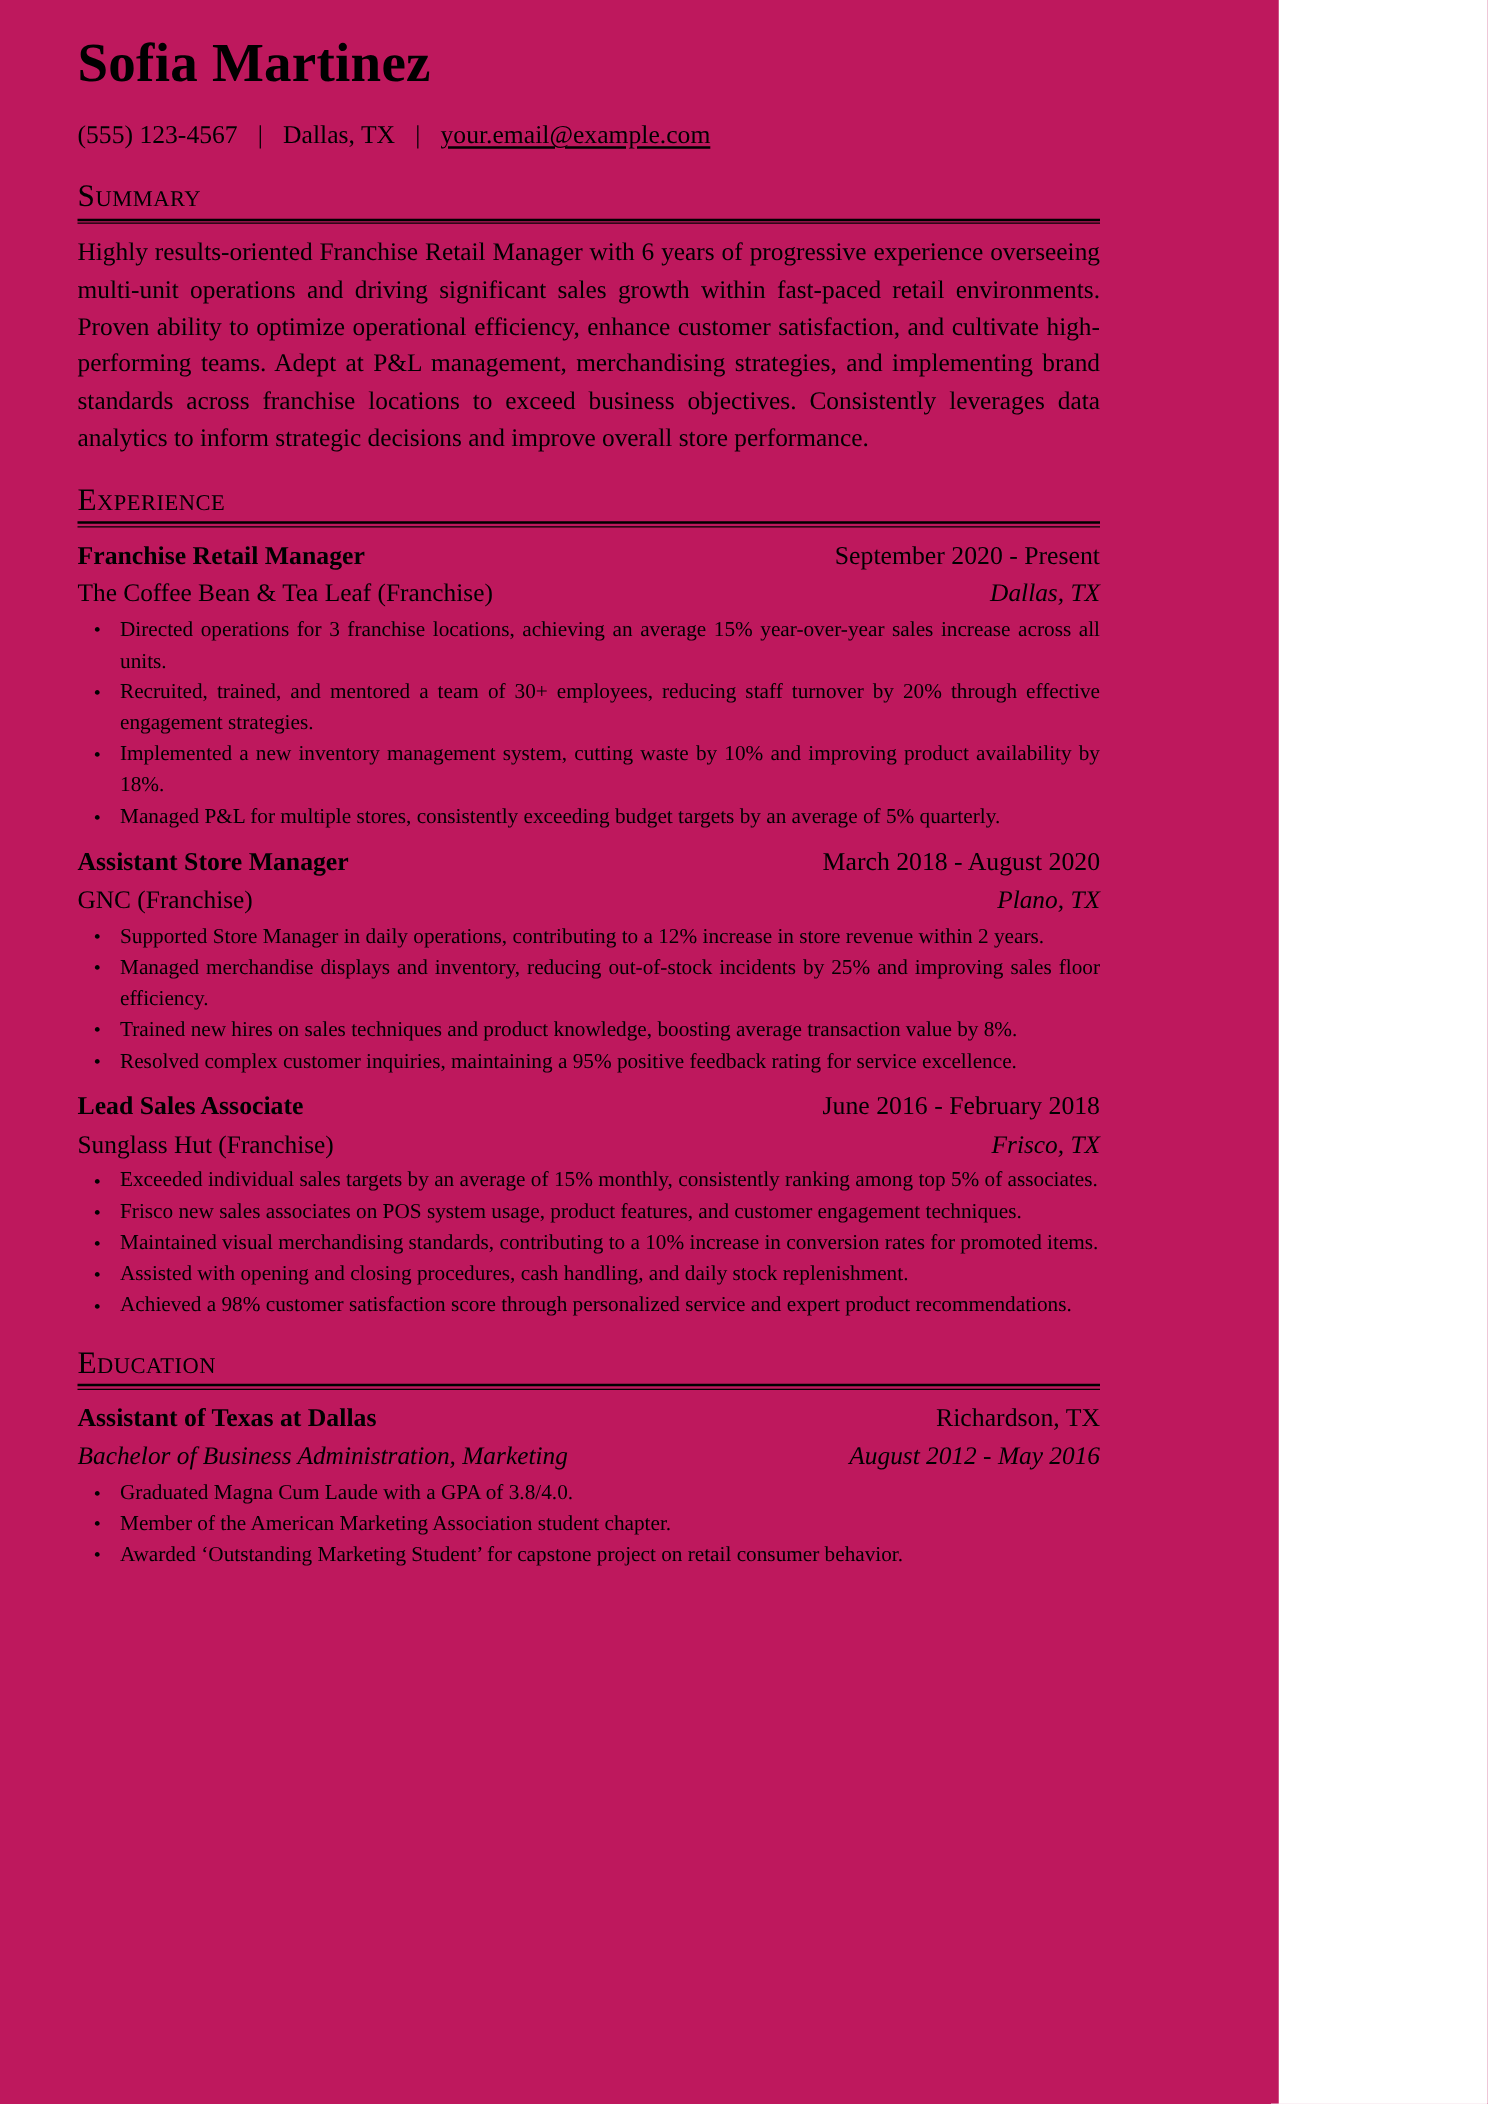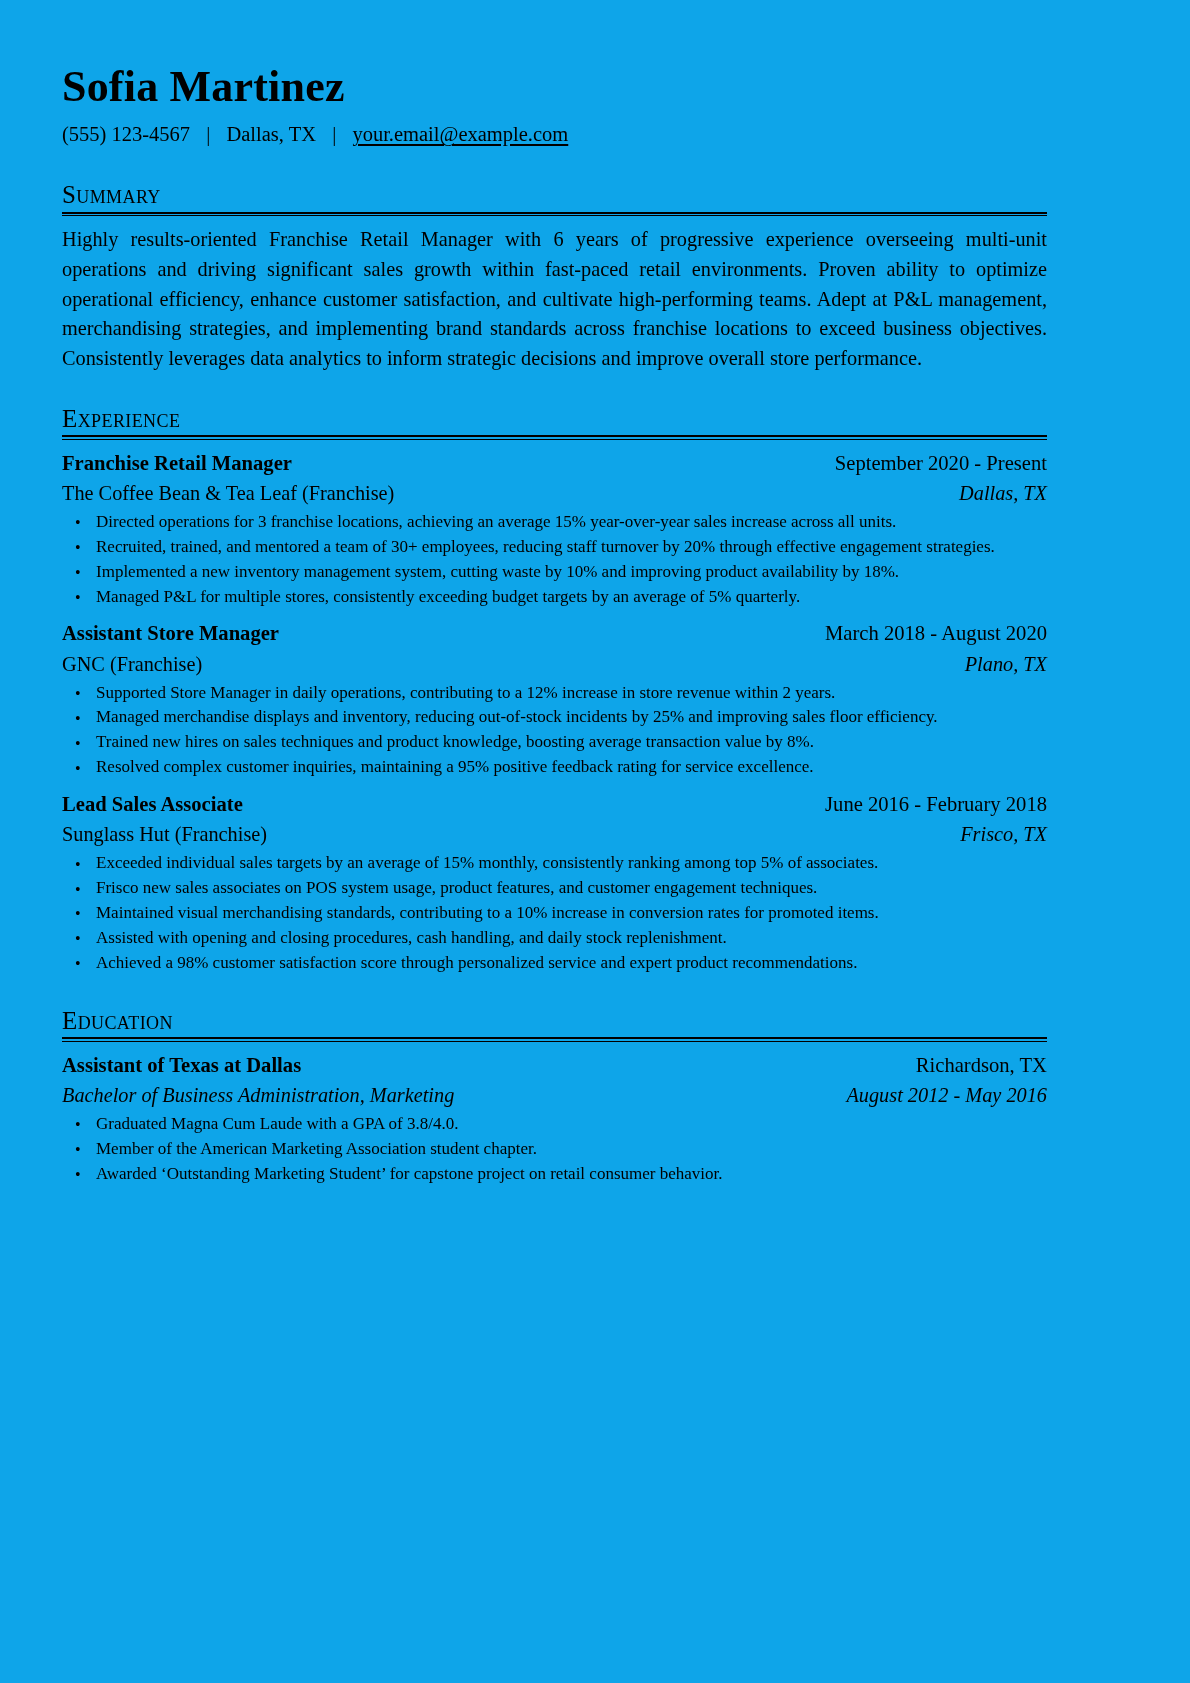--- a/index.html
+++ b/index.html
@@ -8,53 +8,53 @@
     background: #ffffff;
   }
   body {
     width: 1190px;
     min-height: 1683px;
     font-family: "Liberation Serif", "DejaVu Serif", serif;
     color: #000000;
     -webkit-font-smoothing: antialiased;
   }
   .page {
-    width: 1190px;
+    width: 1023px;
     min-height: 1683px;
     box-sizing: border-box;
-    padding: 56px 143px 40px 62px;
-    background: #0ea5e9;
+    padding: 20px 143px 40px 62px;
+    background: #be185d;
   }
 
   
   .name {
     font-size: 44px;
     font-weight: 700;
     letter-spacing: 0.2px;
     line-height: 1.12;
     margin: 6px 0 0 0;
   }
   .contact-line {
     font-size: 20.5px;
     line-height: 1.5;
-    margin-top: 8px;
+    margin-top: 18px;
     white-space: nowrap;
   }
   .contact-sep {
     display: inline-block;
     padding: 0 11px;
   }
   .contact-email {
     text-decoration: underline;
     text-underline-offset: 2.5px;
   }
 
   
   .section {
-    margin-top: 31px;
+    margin-top: 20px;
   }
   .section-title {
     font-size: 25px;
     line-height: 1.1;
     font-variant: small-caps;
     font-weight: 400;
     letter-spacing: 0.4px;
     padding-bottom: 2px;
   }
   .rule-double {

